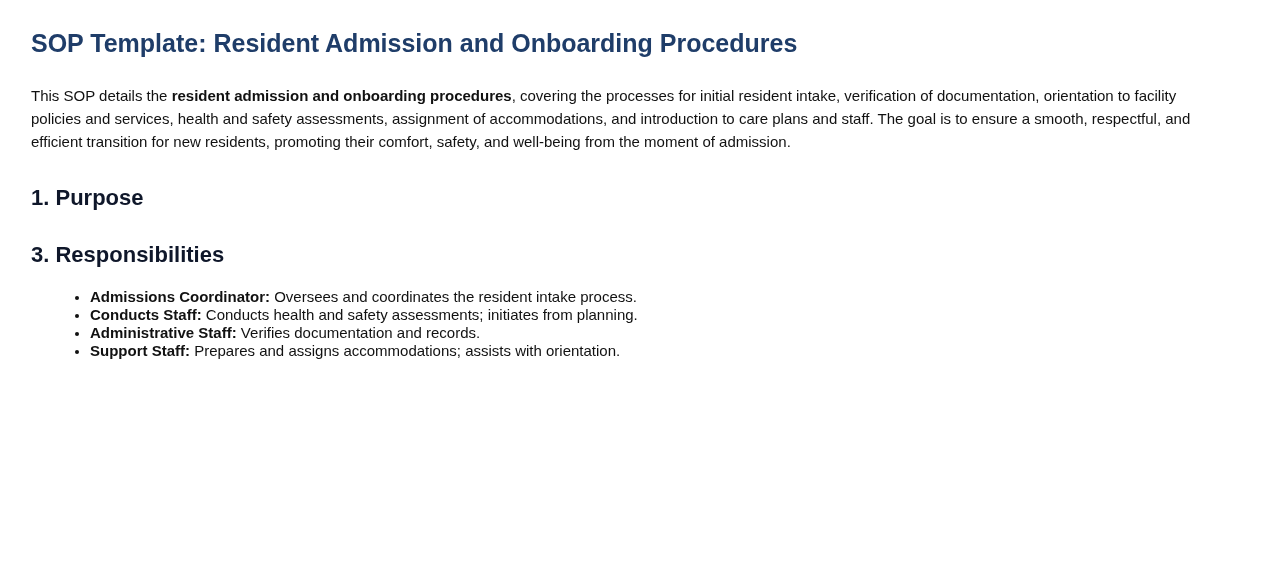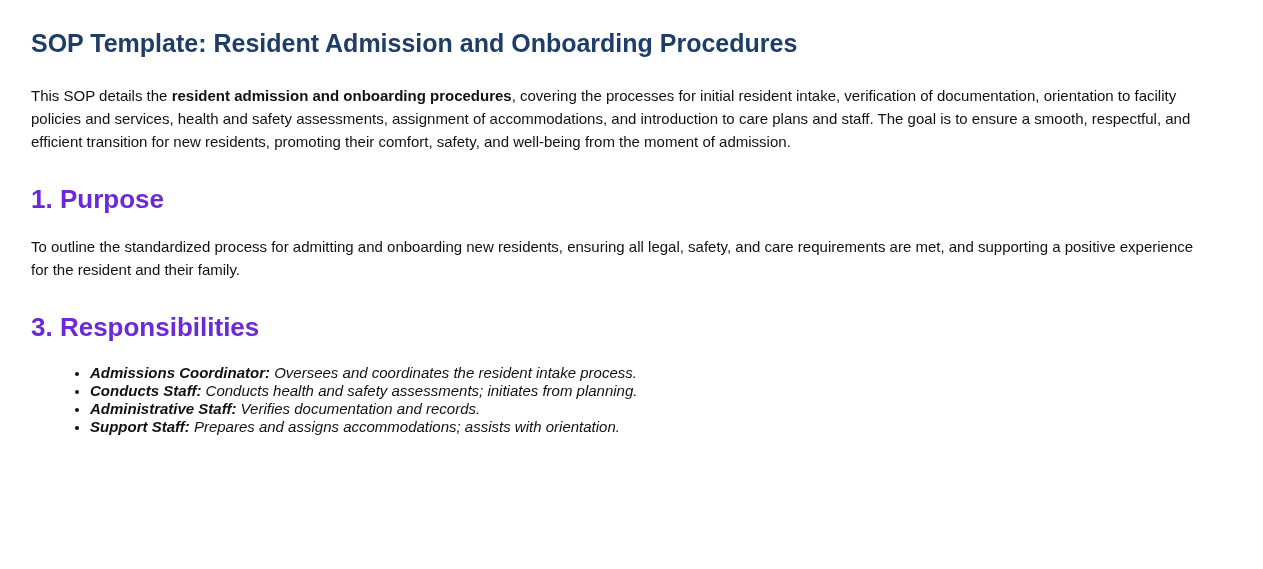--- a/index.html
+++ b/index.html
@@ -20,38 +20,37 @@
     padding: 0 58px 0 31px;
   }
   h1.doc-title {
     font-size: 25px;
     font-weight: bold;
     color: #1f3d69;
     margin: 30px 0 26px 0;
     line-height: 1.1;
   }
   h2.section-heading {
-    font-size: 26px;
+    font-size: 22px;
     font-weight: bold;
-    color: #6d28d9;
+    color: #0f172a;
     margin: 32px 0 21px 0;
     line-height: 1.15;
   }
   p.body-text {
     margin: 0 0;
     line-height: 23px;
   }
   b.inline-bold {
     font-weight: bold;
   }
   ul.bullet-list {
     margin: 16px 0;
     padding-left: 59px;
     list-style-type: disc;
-    font-style: italic;
   }
   ul.bullet-list li {
     line-height: 18px;
     margin: 0;
     padding: 0;
   }
   ul.bullet-list li::marker {
     font-size: 13px;
   }
 </style>
@@ -59,21 +58,20 @@
 <body>
 
 <div class="page">
 
   <h1 class="doc-title">SOP Template: Resident Admission and Onboarding Procedures</h1>
 
   <p class="body-text"><span>This SOP details the </span><b class="inline-bold">resident admission and onboarding procedures</b><span>, covering the processes for initial resident intake, verification of documentation, orientation to facility policies and services, health and safety assessments, assignment of accommodations, and introduction to care plans and staff. The goal is to ensure a smooth, respectful, and efficient transition for new residents, promoting their comfort, safety, and well-being from the moment of admission.</span></p>
 
   <section>
     <h2 class="section-heading">1. Purpose</h2>
-    <p class="body-text">To outline the standardized process for admitting and onboarding new residents, ensuring all legal, safety, and care requirements are met, and supporting a positive experience for the resident and their family.</p>
   </section>
 
 
   <section>
     <h2 class="section-heading">3. Responsibilities</h2>
     <ul class="bullet-list">
       <li><b class="inline-bold">Admissions Coordinator:</b><span> Oversees and coordinates the resident intake process.</span></li>
       <li><b class="inline-bold">Conducts Staff:</b><span> Conducts health and safety assessments; initiates from planning.</span></li>
       <li><b class="inline-bold">Administrative Staff:</b><span> Verifies documentation and records.</span></li>
       <li><b class="inline-bold">Support Staff:</b><span> Prepares and assigns accommodations; assists with orientation.</span></li>

